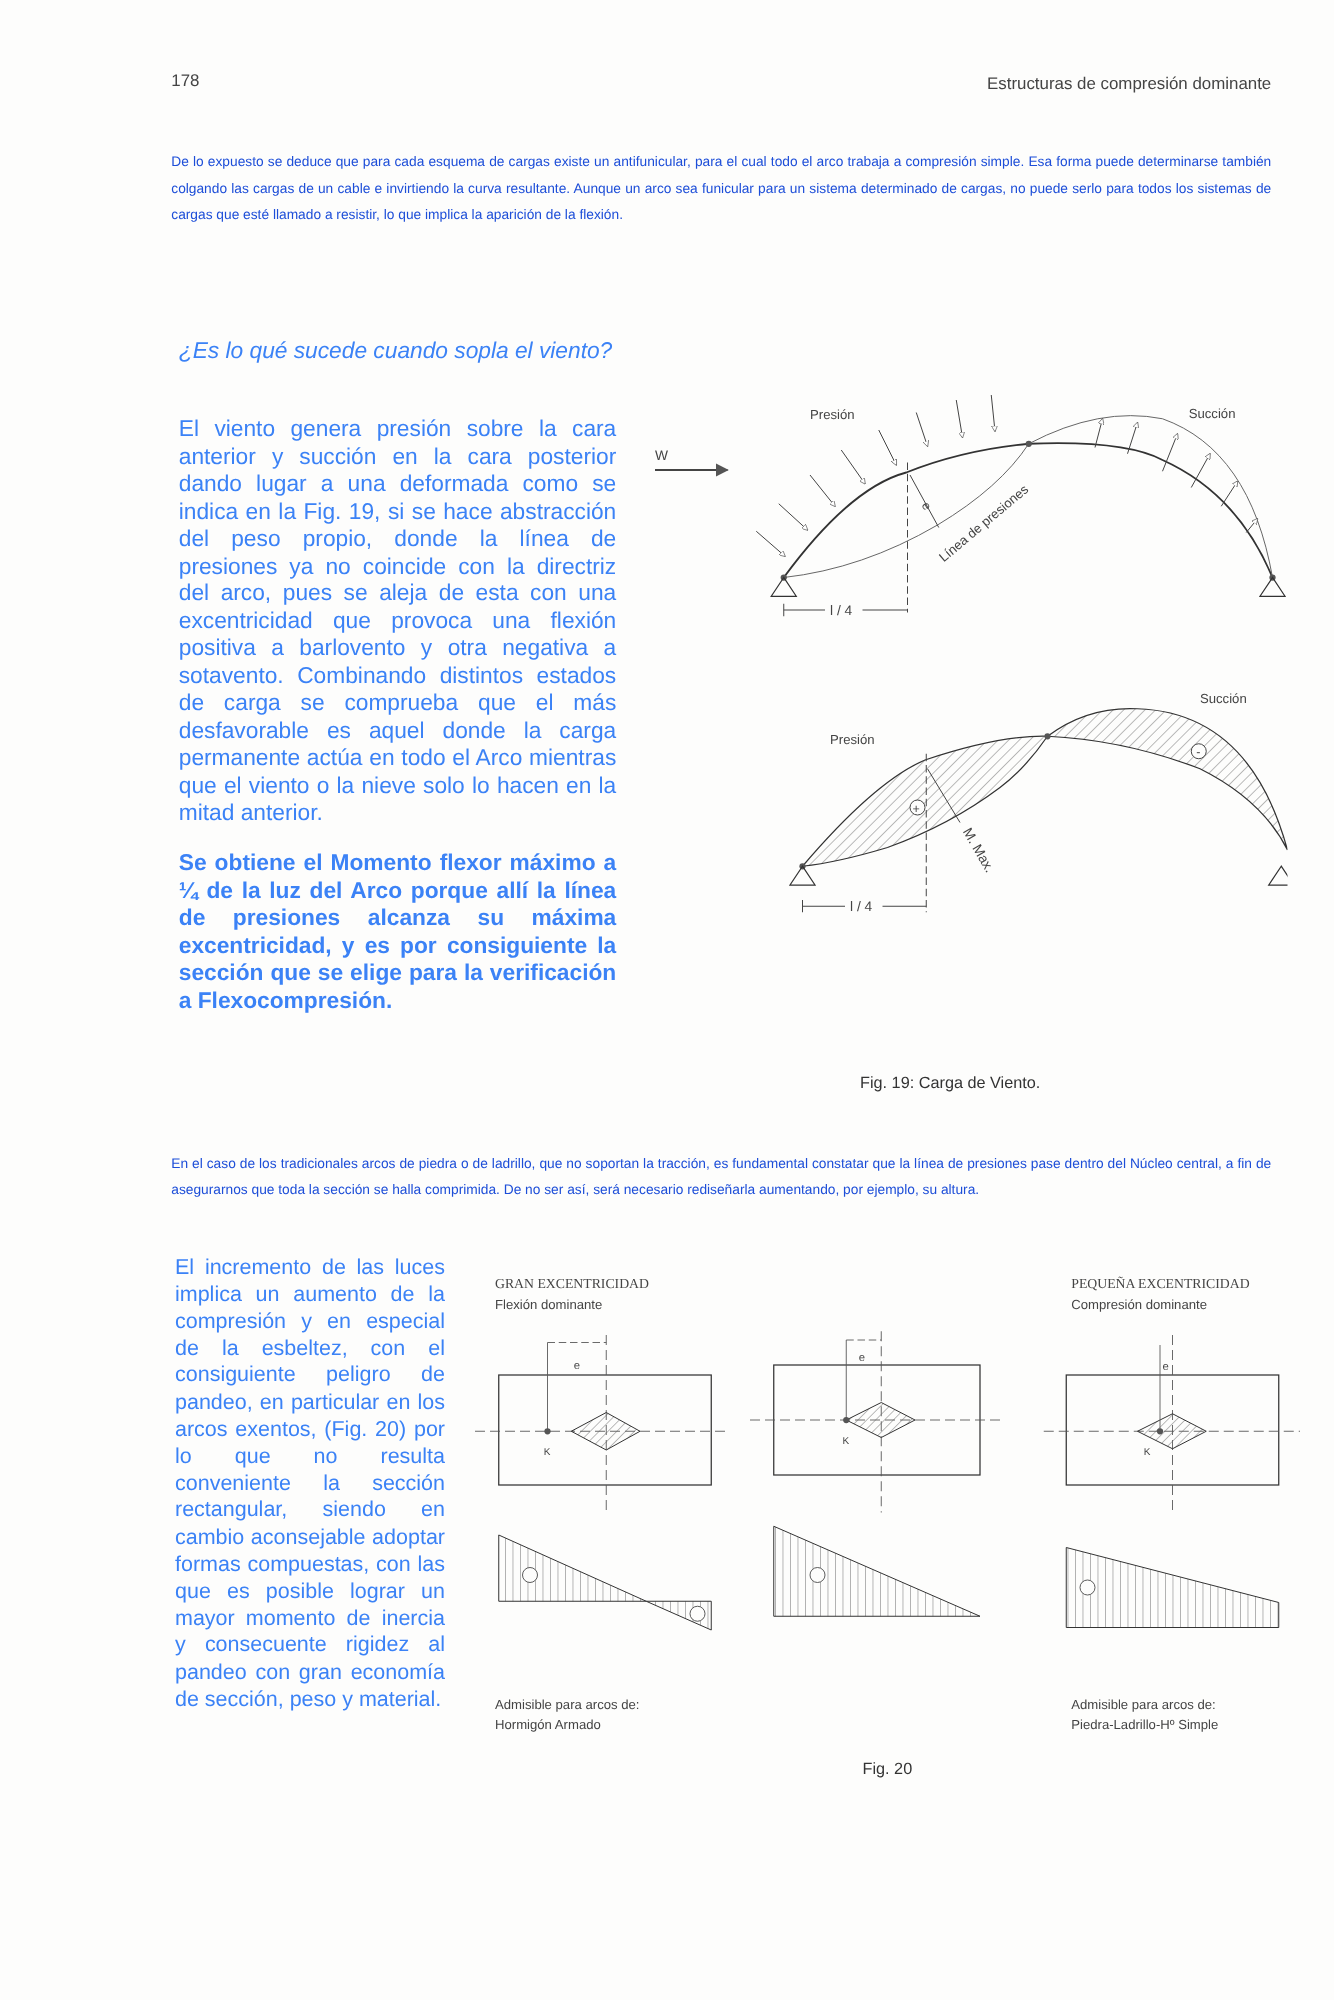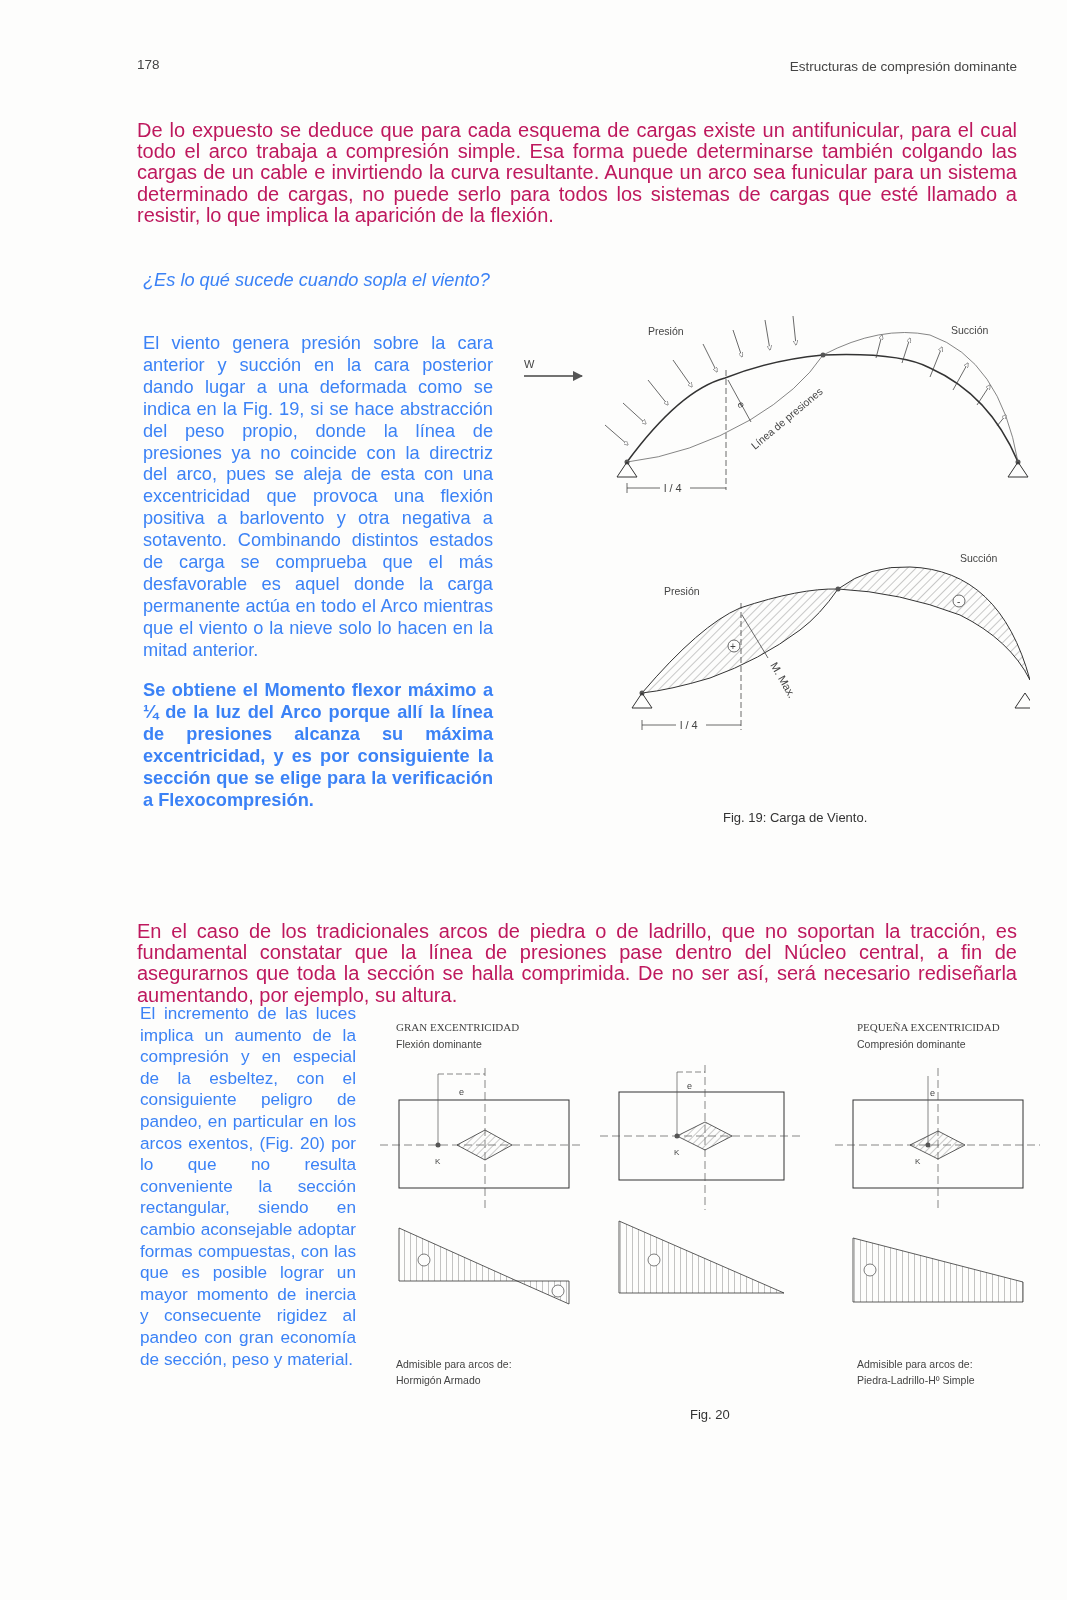--- a/index.html
+++ b/index.html
@@ -1,19 +1,19 @@
 <!DOCTYPE html>
 <html><head>
 <meta charset="utf-8">
 <style>
   html, body { margin:0; padding:0; }
   body { width:1067px; height:1600px; background:#fdfdfc; position:relative; overflow:hidden; color:#2a2a2a; font-family:"Liberation Sans", sans-serif; }
   .abs { position:absolute; }
   .hdr { font-size:13.5px; color:#444; }
-  .para { font-size:20px; line-height:21.2px; text-align:justify; color:#be185d; }
+  .para { font-size:11px; line-height:21.2px; text-align:justify; color:#1d4ed8; }
   .col { font-size:18.2px; line-height:21.9px; text-align:justify; color:#3b82f6; }
   .italic { font-style:italic; }
   .bold { font-weight:bold; }
   .lbl { font-size:11px; color:#444;font-family:Liberation Serif, serif; }
   .lbl2 { font-size:10.5px; color:#444; }
   .cap { font-size:13px; color:#333; }
   svg text { font-family:"Liberation Sans", sans-serif; fill:#444; }
 </style>
 </head>
 <body>
@@ -107,21 +107,21 @@
   <text x="377" y="75" font-size="10">-</text>
   <line x1="161" y1="73" x2="161" y2="200" stroke="#444" stroke-width="0.8" stroke-dasharray="6,3"></line>
   <line x1="162" y1="85" x2="188" y2="128" stroke="#444" stroke-width="0.8"></line>
   <text x="190" y="135" font-size="11" transform="rotate(60 190 135)">M. Max.</text>
   <line x1="62" y1="195" x2="161" y2="195" stroke="#444" stroke-width="0.8"></line>
   <line x1="62" y1="190" x2="62" y2="200" stroke="#444" stroke-width="0.8"></line>
   <rect x="96" y="188" width="30" height="14" fill="#fdfdfc"></rect>
   <text x="100" y="199" font-size="11">l / 4</text>
 </svg>
 
-<div class="abs cap" style="left:688px; top:810px;margin-left:35px;">Fig. 19: Carga de Viento.</div>
+<div class="abs cap" style="left:688px; top:858px;">Fig. 19: Carga de Viento.</div>
 
 <div class="abs para" style="left:137px; top:901px; width:880px;margin-top:20px;">En el caso de los tradicionales arcos de piedra o de ladrillo, que no soportan la tracción, es fundamental constatar que la línea de presiones pase dentro del Núcleo central, a fin de  asegurarnos que toda la sección se halla comprimida. De no ser así, será necesario rediseñarla aumentando, por ejemplo, su altura.</div>
 
 <div class="abs col" style="left:140px; top:1003px; width:216px; font-size:17.2px; line-height:21.6px;">El incremento de las luces implica un aumento de la compresión y en especial de la esbeltez, con el consiguiente peligro de pandeo, en particular en los arcos exentos, (Fig. 20) por lo que no resulta conveniente la sección rectangular, siendo en cambio aconsejable adoptar formas compuestas, con las que es posible lograr un mayor momento de inercia y consecuente rigidez al pandeo con gran economía de sección, peso y material.</div>
 
 <div class="abs lbl" style="left:396px; top:1021px;">GRAN EXCENTRICIDAD</div>
 <div class="abs lbl2" style="left:396px; top:1038px;">Flexión dominante</div>
 <div class="abs lbl" style="left:857px; top:1021px;">PEQUEÑA EXCENTRICIDAD</div>
 <div class="abs lbl2" style="left:857px; top:1038px;">Compresión dominante</div>
 

